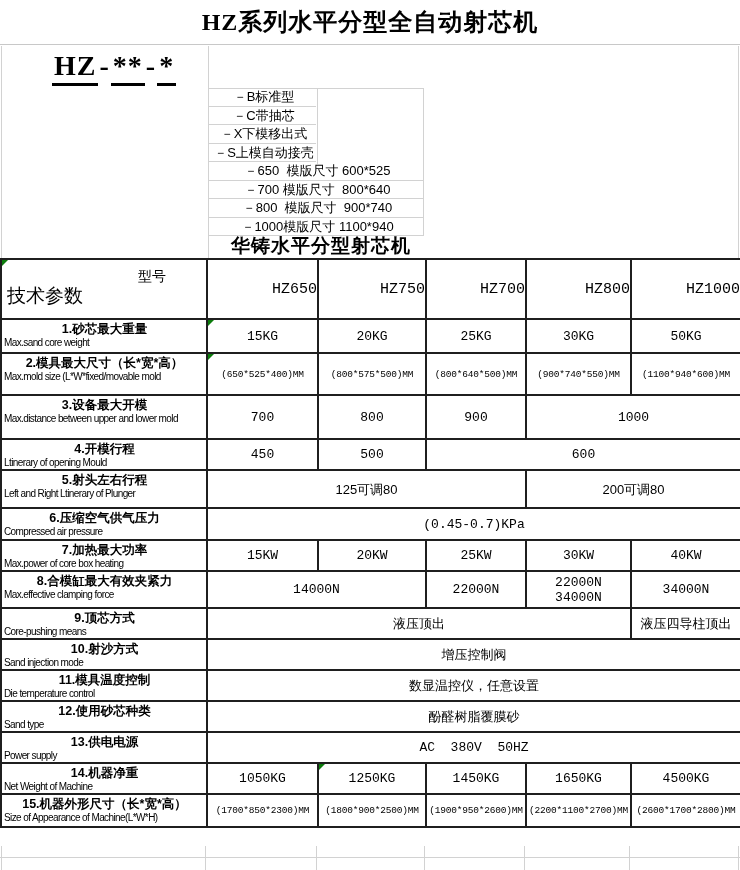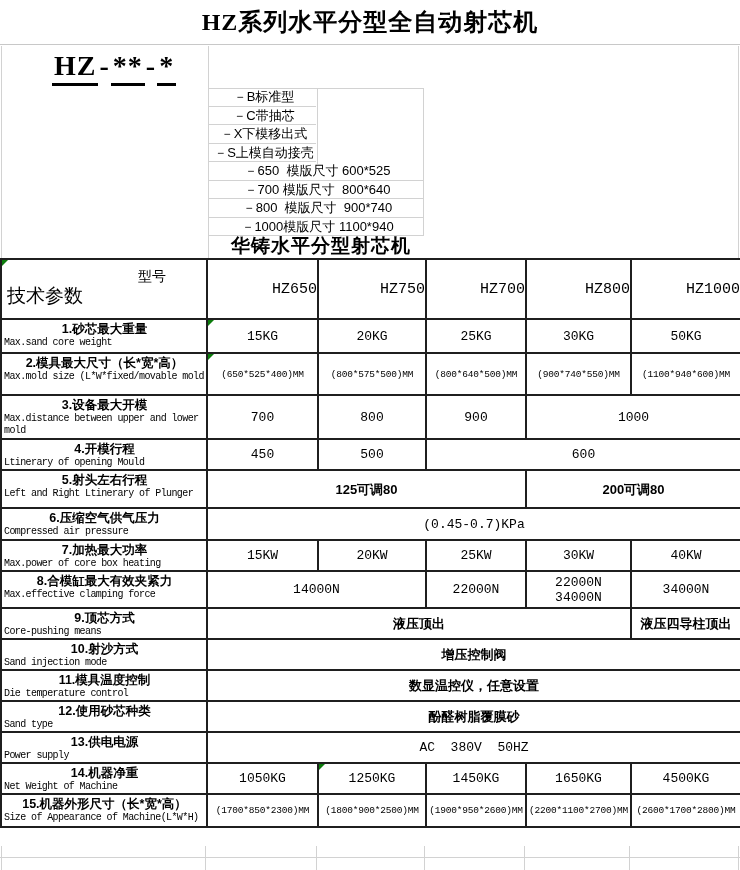--- a/index.html
+++ b/index.html
@@ -34,29 +34,29 @@
     font-size:19px; font-weight:bold; letter-spacing:1px; white-space:nowrap;margin-left:21px;
   }
   table.spec {
     position:absolute; top:258px; left:0; width:740px;
     border-collapse:collapse; table-layout:fixed; background:#fff;
   }
   .spec td { border:2px solid #1f1f1f; vertical-align:middle; position:relative; overflow:hidden; }
   .spec td.lbl { vertical-align:top; padding:2px 1px 0 2px; }
   .lbl .zh { font-size:12.5px; font-weight:bold; line-height:15px; white-space:nowrap;text-align:center; }
   .lbl .en {
-    font-family:Liberation Mono, monospace; font-size:10px;
+    font-family:Liberation Sans, sans-serif; font-size:10px;
     letter-spacing:-0.6px; line-height:12px;
   }
   .val {
     text-align:center; font-family:"Liberation Mono", monospace;
     font-size:13px; white-space:pre-wrap; line-height:15px;
   }
   .val.dim { font-size:9.5px; letter-spacing:-0.2px; }
-  .val.cjk { font-family:"Liberation Sans", sans-serif; font-size:13px; font-weight:bold; }
+  .val.cjk { font-family:"Liberation Sans", sans-serif; font-size:13px; font-weight:normal; }
   .colhead {
     text-align:right; font-family:"Liberation Mono", monospace; font-size:15px;
   }
   .corner-model { position:absolute; top:8px; right:40px; font-size:14px; }
   .corner-param { position:absolute; bottom:9px; left:5px; font-size:19px; }
   .tri {
     position:absolute; top:0; left:0; width:0; height:0;
     border-top:6px solid #0c7c0c; border-right:6px solid transparent;
   }
 </style>

